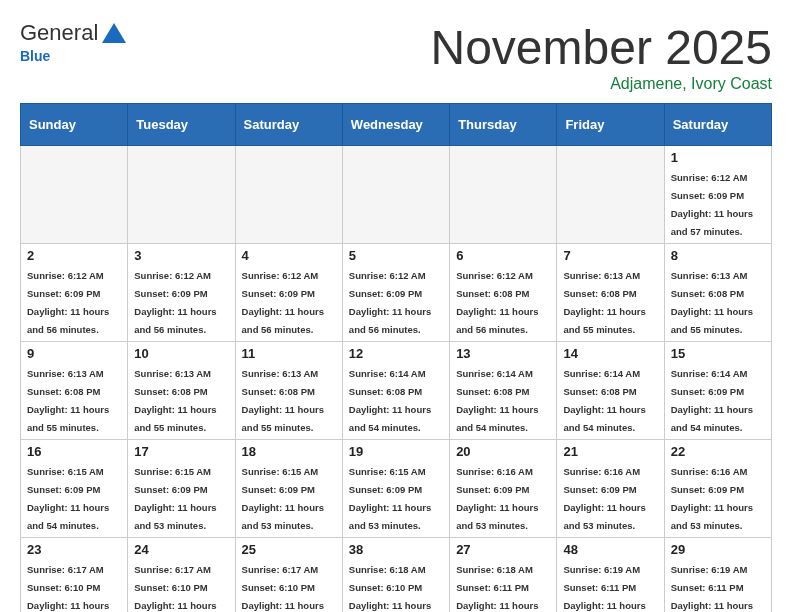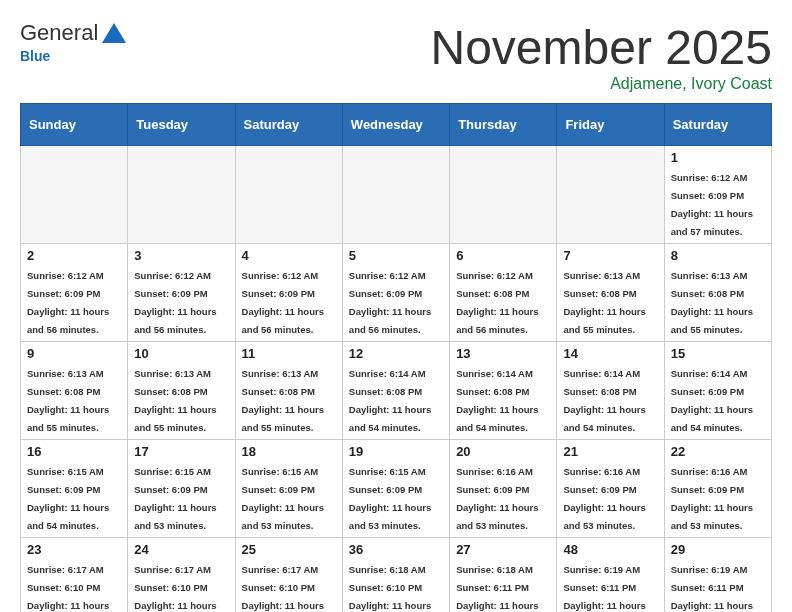--- a/index.html
+++ b/index.html
@@ -179,21 +179,21 @@
         <td><span class="day-number">22</span>
       <span class="day-info">Sunrise: 6:16 AM<br>Sunset: 6:09 PM<br>Daylight: 11 hours and 53 minutes.</span></td>
       </tr>
       <tr>
         <td><span class="day-number">23</span>
       <span class="day-info">Sunrise: 6:17 AM<br>Sunset: 6:10 PM<br>Daylight: 11 hours and 52 minutes.</span></td>
         <td><span class="day-number">24</span>
       <span class="day-info">Sunrise: 6:17 AM<br>Sunset: 6:10 PM<br>Daylight: 11 hours and 52 minutes.</span></td>
         <td><span class="day-number">25</span>
       <span class="day-info">Sunrise: 6:17 AM<br>Sunset: 6:10 PM<br>Daylight: 11 hours and 52 minutes.</span></td>
-        <td><span class="day-number">36</span>
+        <td><span class="day-number">38</span>
       <span class="day-info">Sunrise: 6:18 AM<br>Sunset: 6:10 PM<br>Daylight: 11 hours and 52 minutes.</span></td>
         <td><span class="day-number">27</span>
       <span class="day-info">Sunrise: 6:18 AM<br>Sunset: 6:11 PM<br>Daylight: 11 hours and 52 minutes.</span></td>
         <td><span class="day-number">48</span>
       <span class="day-info">Sunrise: 6:19 AM<br>Sunset: 6:11 PM<br>Daylight: 11 hours and 52 minutes.</span></td>
         <td><span class="day-number">29</span>
       <span class="day-info">Sunrise: 6:19 AM<br>Sunset: 6:11 PM<br>Daylight: 11 hours and 52 minutes.</span></td>
       </tr>
       <tr>
         <td>

